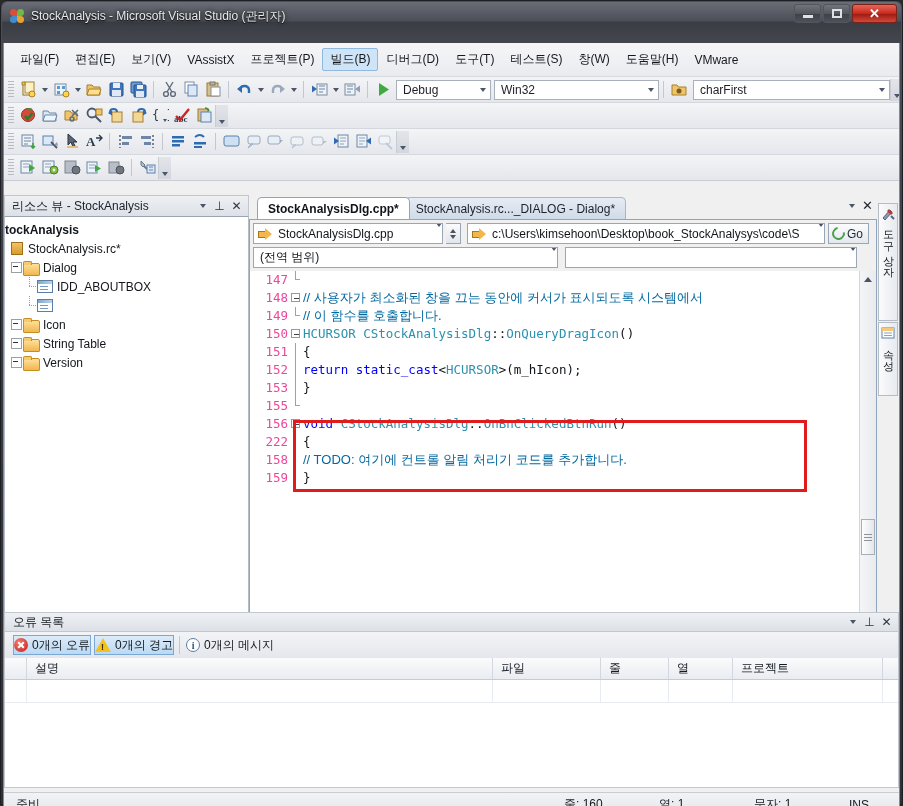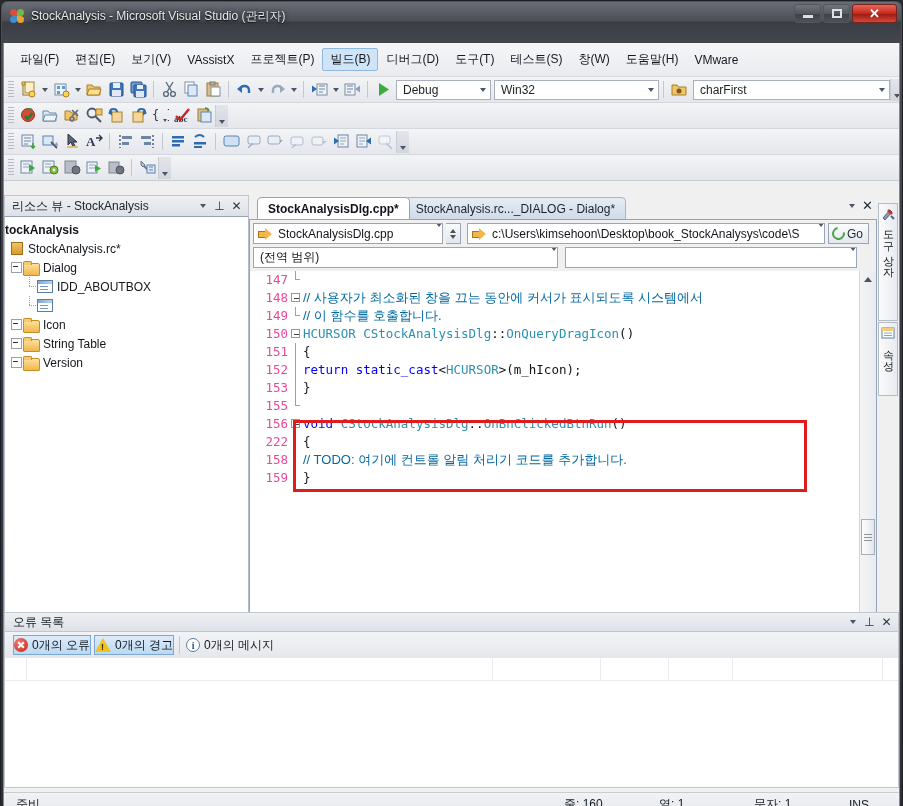--- a/index.html
+++ b/index.html
@@ -1329,20 +1329,28 @@
           <span>0개의 경고</span>
         </div>
         <span class="el-sep"></span>
         <div class="el-tgl plain">
           <span class="ico-info">i</span>
           <span>0개의 메시지</span>
         </div>
       </div>
 
       <div id="el-grid">
+        <div id="el-colhead">
+          <div class="el-col" style="width:22px;padding-left:0;"></div>
+          <div class="el-col" style="width:466px;">설명</div>
+          <div class="el-col" style="width:108px;">파일</div>
+          <div class="el-col" style="width:68px;">줄</div>
+          <div class="el-col" style="width:64px;">열</div>
+          <div class="el-col" style="width:150px;">프로젝트</div>
+        </div>
         <div class="el-row">
           <div class="el-cell" style="width:22px;"></div>
           <div class="el-cell" style="width:466px;"></div>
           <div class="el-cell" style="width:108px;"></div>
           <div class="el-cell" style="width:68px;"></div>
           <div class="el-cell" style="width:64px;"></div>
           <div class="el-cell" style="width:150px;"></div>
         </div>
       </div>
     </div>

